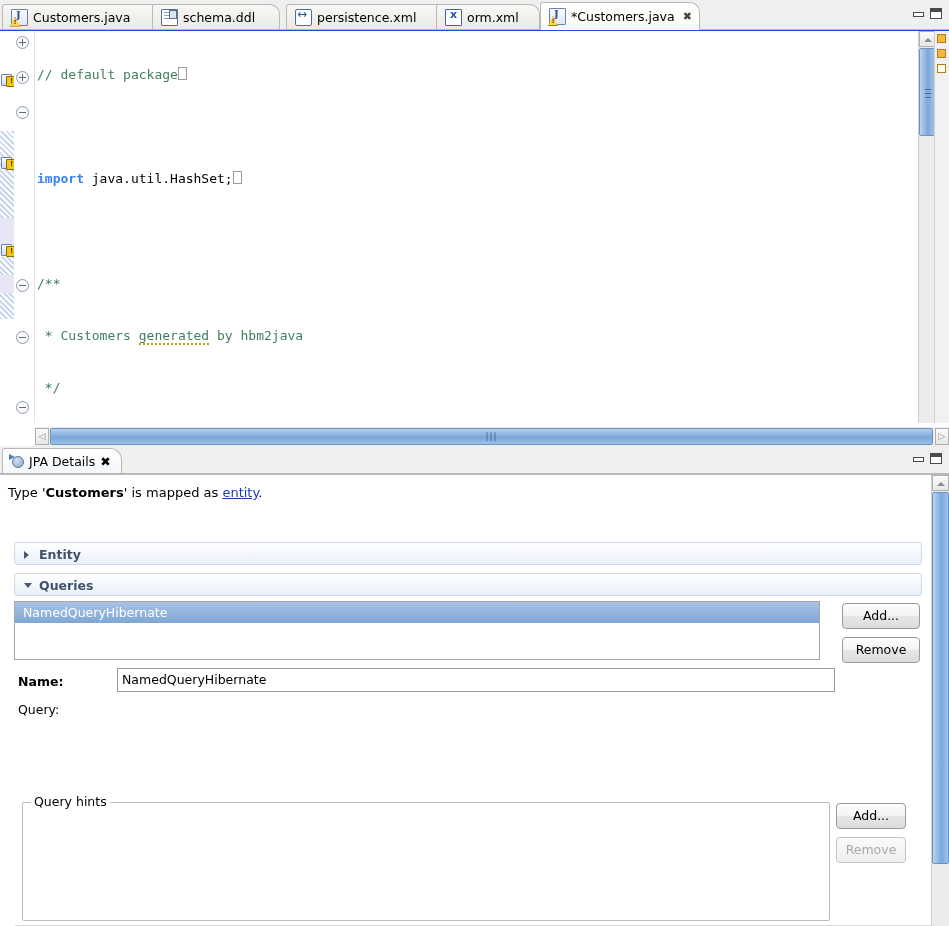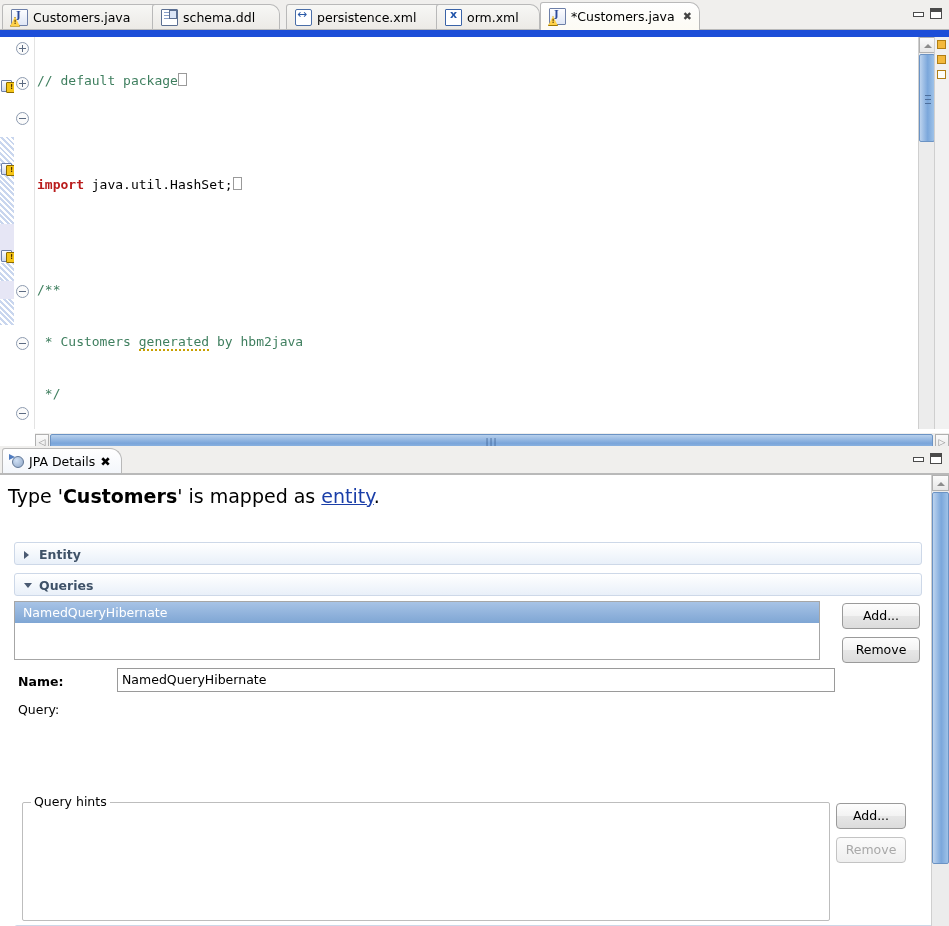--- a/index.html
+++ b/index.html
@@ -50,30 +50,30 @@
   .ico-ddl{background:#fff;border:1px solid #5b6f92;border-radius:1px;}
   .ico-ddl:before{content:"";position:absolute;left:2px;top:2px;right:4px;height:1px;
     box-shadow:0 0 0 0 #8aa0c8,0 3px 0 0 #8aa0c8,0 6px 0 0 #8aa0c8;background:#8aa0c8;}
   .ico-ddl:after{content:"";position:absolute;right:0;top:0;width:6px;height:7px;background:#dce6f7;border:1px solid #5b6f92;}
   .ico-persist{background:#fff;border:1px solid #4a6ea8;border-radius:2px;}
   .ico-persist:before{content:"\2194";position:absolute;left:1px;top:-3px;font-size:12px;color:#2b5aa8;}
   .ico-xml{background:#fff;border:1px solid #3a63a8;border-radius:1px;}
   .ico-xml:before{content:"x";position:absolute;left:4px;top:-2px;font-size:11px;color:#2255aa;font-weight:bold;}
 
   
-  .code-wrap{position:absolute;left:0;top:30px;width:949px;height:416px;background:#fff;border-top:7px solid #1d4ed8;}
+  .code-wrap{position:absolute;left:0;top:30px;width:949px;height:416px;background:#fff;border-top:1px solid #1d4ed8;}
   .ann-ruler{position:absolute;left:0;top:0;width:14px;height:392px;background:#ffffff;}
   .fold-ruler{position:absolute;left:14px;top:0;width:20px;height:392px;background:#ffffff;border-right:1px solid #e3e3e3;}
   .code{
     position:absolute;left:35px;top:0;right:31px;height:392px;overflow:hidden;
     font-family:"DejaVu Sans Mono","Liberation Mono",monospace;
     font-size:13px;line-height:17.4px;white-space:pre;color:#000;background:#fff;
   }
   .code .ln{position:relative;height:17.4px;padding-left:2px;}
-  .kw{color:#b91c1c;font-weight:bold;}
+  .kw{color:#3b82f6;font-weight:bold;}
   .cmt{color:#3f7f5f;}
   .sq{border-bottom:2px dotted #c8a000;}
   .ph{display:inline-block;width:7px;height:11px;border:1px solid #9a9a9a;background:#fff;vertical-align:-1px;}
 
   .fmark{position:absolute;left:2px;width:13px;height:13px;border:1px solid #8d9bb0;border-radius:50%;background:#fbfbfb;box-sizing:border-box;}
   .fmark:before{content:"";position:absolute;left:2px;top:5px;width:7px;height:1px;background:#5c6b82;}
   .fmark.plus:after{content:"";position:absolute;left:5px;top:2px;width:1px;height:7px;background:#5c6b82;}
   .warn-g{position:absolute;left:1px;width:16px;height:15px;}
   .warn-g:before{content:"";position:absolute;left:0;top:2px;width:9px;height:10px;background:linear-gradient(#fdfdff,#cfd9ef);border:1px solid #6d7fa8;border-radius:1px;}
   .warn-g:after{content:"!";position:absolute;right:0;bottom:0;width:9px;height:9px;line-height:9px;text-align:center;font-size:7px;font-weight:bold;color:#523500;background:#f5c518;border:1px solid #8a6a00;border-radius:1px;}
@@ -120,21 +120,21 @@
   .ico-jpa{width:15px;height:15px;position:relative;}
   .ico-jpa:before{content:"";position:absolute;left:3px;top:2px;width:10px;height:10px;border-radius:50%;
     background:radial-gradient(circle at 35% 35%,#cfe0f5,#8fa6c6);border:1px solid #5f7696;}
   .ico-jpa:after{content:"";position:absolute;left:0;top:0;width:0;height:0;
     border-left:6px solid #4f7bbf;border-top:3px solid transparent;border-bottom:3px solid transparent;}
 
   .jpa-body{position:absolute;left:0;top:28px;width:949px;height:452px;background:#ffffff;border-top:1px solid #b9b9b9;}
   .jpa-scrollarea{position:absolute;left:0;top:0;right:17px;bottom:0;overflow:hidden;}
   .jpa-vscroll{position:absolute;right:0;top:0;width:17px;bottom:0;background:#ececec;border-left:1px solid #cfcfcf;}
 
-  .mapped-line{position:absolute;left:8px;top:10px;font-size:19px;color:#000;}
+  .mapped-line{position:absolute;left:8px;top:10px;font-size:13px;color:#000;}
   .mapped-line b{font-weight:bold;}
   .mapped-line a{color:#1a3ea8;text-decoration:underline;}
 
   .sect{position:absolute;left:14px;right:10px;box-sizing:border-box;
     border:1px solid #cdd8e8;border-radius:3px;
     background:linear-gradient(to bottom,#ffffff 0%,#f3f7fc 55%,#e9f0f9 100%);
     height:23px;}
   .sect .twisty{position:absolute;left:9px;top:8px;width:0;height:0;}
   .twisty.right{border-left:5px solid #4a5a72;border-top:4px solid transparent;border-bottom:4px solid transparent;}
   .twisty.down{border-top:5px solid #4a5a72;border-left:4px solid transparent;border-right:4px solid transparent;top:9px;}

